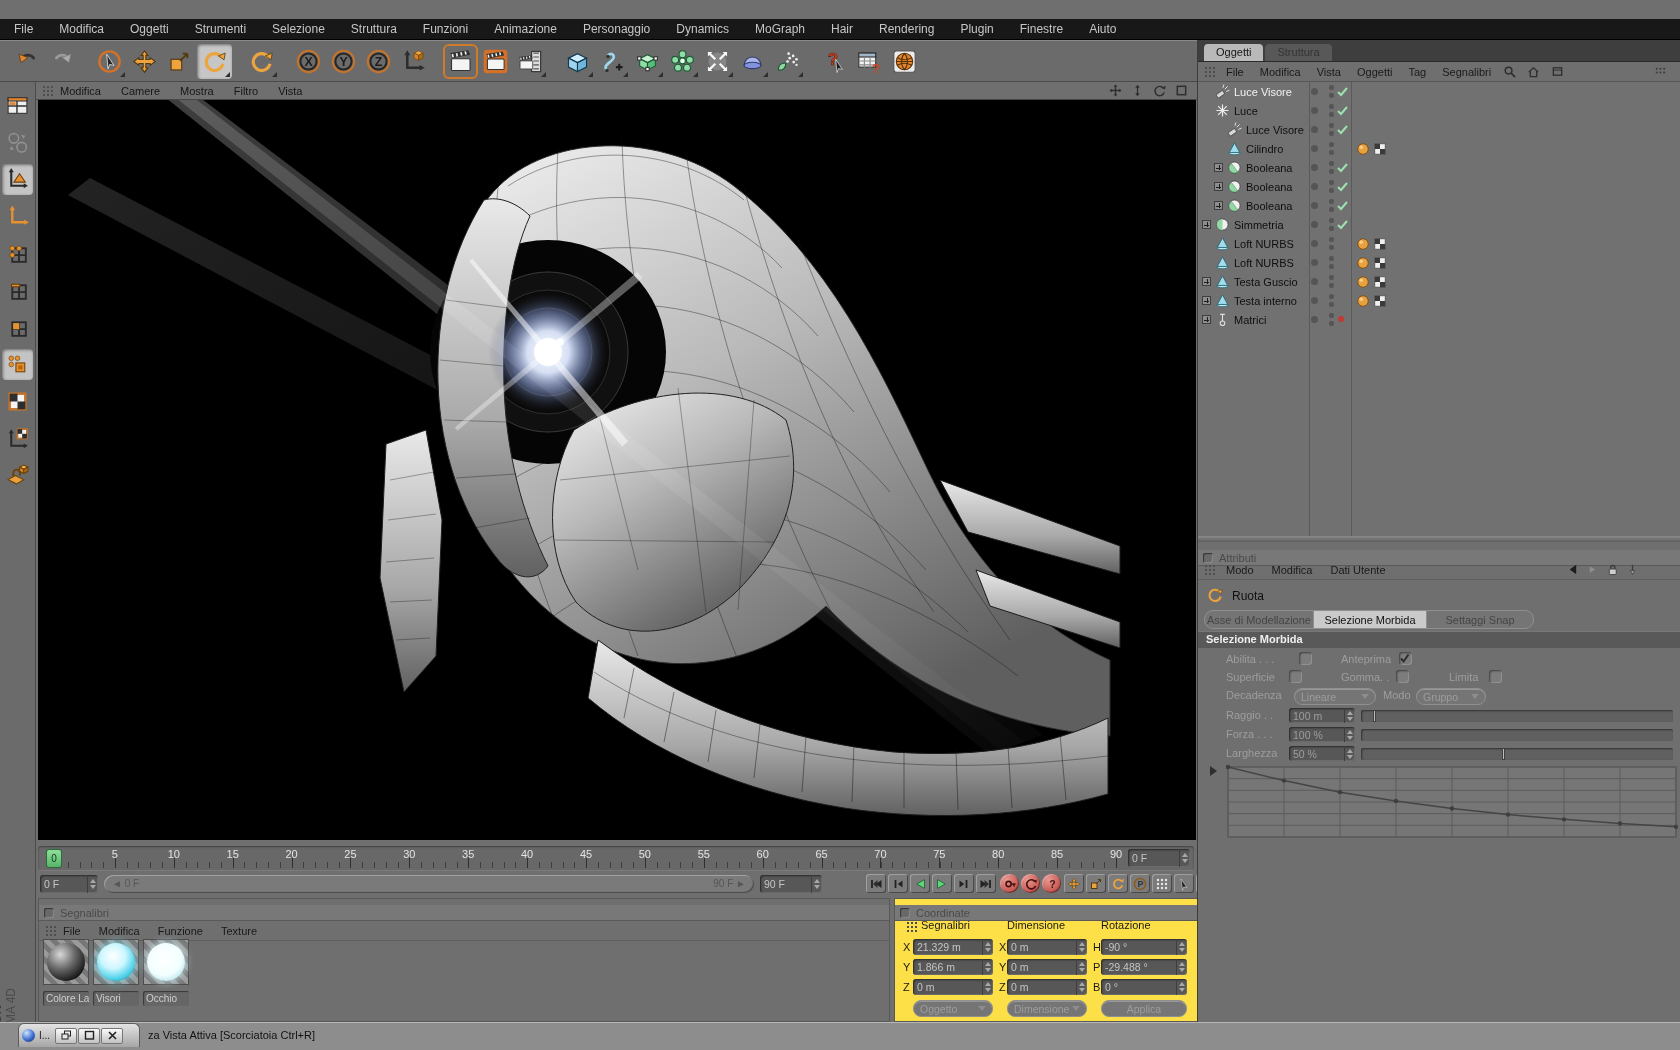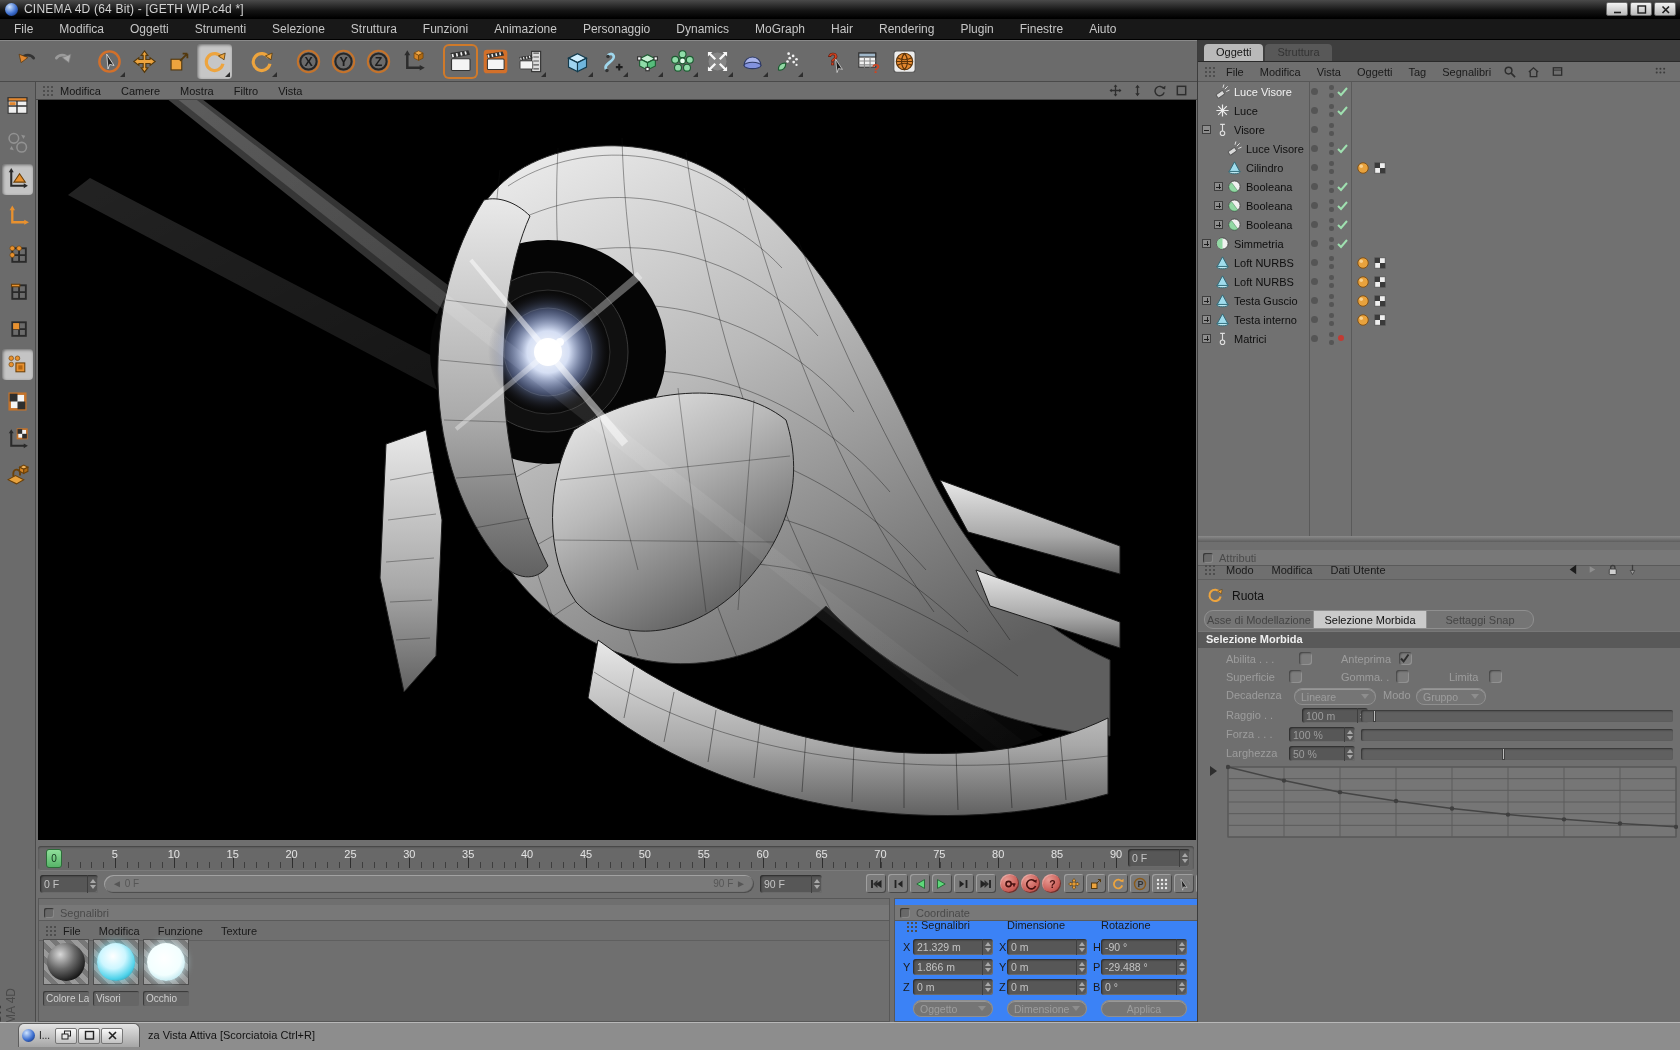--- a/index.html
+++ b/index.html
@@ -94,21 +94,21 @@
   #materials{position:absolute;left:2px;top:816px;width:852px;height:124px;background:#6f6f6f;border:1px solid #585858;}
   .mat-swatch{position:absolute;top:40px;width:46px;height:46px;padding:3px;
     background:repeating-linear-gradient(45deg,#9a9a9a 0 5px,#777 5px 10px);border:1px solid #4c4c4c;}
   .mat-sphere{width:100%;height:100%;border-radius:50%;}
   .mat-sphere.dark{background:radial-gradient(circle at 35% 30%,#d8d8d8,#6a6a6a 40%,#141414 78%);}
   .mat-sphere.cyan{background:radial-gradient(circle at 42% 35%,#ffffff,#ccf6ff 38%,#4fd2ea 68%,#0d6c82);box-shadow:0 0 8px #7fe4f4;}
   .mat-sphere.white{background:radial-gradient(circle at 45% 40%,#ffffff,#f2ffff 55%,#a8dde8 88%);box-shadow:0 0 8px #cdf2f8;}
   .mat-label{position:absolute;top:92px;height:15px;width:46px;background:#666;border-radius:2px;
     box-shadow:inset 1px 1px 1px rgba(0,0,0,.45);color:#cfcfcf;font-size:10px;line-height:15px;
     padding:0 3px;white-space:nowrap;overflow:hidden;}
-  #coordsPanel{position:absolute;left:858px;top:816px;width:327px;height:124px;background:#3b82f6;border:1px solid #585858;}
+  #coordsPanel{position:absolute;left:858px;top:816px;width:327px;height:124px;background:#fde047;border:1px solid #585858;}
   .coord-header{position:absolute;top:20px;color:#1a1a1a;font-size:11px;}
   .coord-axis{position:absolute;color:#1a1a1a;font-size:11px;}
   .coord-field{position:absolute;height:16px;}
   .dd{display:inline-flex;height:17px;background:#757575;border:1px solid #8f8f8f;border-radius:8px;
     align-items:center;color:#9d9d9d;font-size:10.5px;padding:0 6px;box-shadow:inset 0 1px 0 rgba(255,255,255,.25);}
   .dd .caret{margin-left:auto;width:0;height:0;border-left:4px solid transparent;border-right:4px solid transparent;
     border-top:5px solid #8d8d8d;}
   .btn{display:inline-flex;height:17px;background:#767676;border:1px solid #8f8f8f;border-radius:8px;
     align-items:center;justify-content:center;color:#9d9d9d;font-size:10.5px;
     box-shadow:inset 0 1px 0 rgba(255,255,255,.25);}
@@ -175,41 +175,20 @@
   #branding{position:absolute;left:0;top:860px;width:36px;height:160px;pointer-events:none;}
   .vtext{position:absolute;transform:rotate(-90deg);transform-origin:left bottom;white-space:nowrap;}
   .vtext.b1{left:4px;top:158px;font-weight:bold;font-size:13px;color:#3d3d3d;}
   .vtext.b2{left:18px;top:158px;font-size:12px;color:#4a4a4a;}
 </style>
 </head>
 <body>
 
 <div id="app">
 
-  <div id="titlebar">
-    <span id="appIcon"></span>
-    <span class="title-text">CINEMA 4D (64 Bit) - [GETH WIP.c4d *]</span>
-    <span id="winBtns">
-        <span class="winbtn">
-          <svg viewBox="0 0 11 11" width="11" height="11">
-            <path d="M2 8.5h7" stroke="#1d1d1d" stroke-width="1.6"></path>
-          </svg>
-        </span>
-        <span class="winbtn">
-          <svg viewBox="0 0 11 11" width="11" height="11">
-            <rect x="2" y="2" width="7.5" height="7" fill="none" stroke="#1d1d1d" stroke-width="1.4"></rect>
-          </svg>
-        </span>
-        <span class="winbtn">
-          <svg viewBox="0 0 11 11" width="11" height="11">
-            <path d="M2.5 2.5L9 9M9 2.5L2.5 9" stroke="#1d1d1d" stroke-width="1.6"></path>
-          </svg>
-        </span>
-      </span>
-  </div>
 
   <div id="menubar">
       <span class="menu-item">File</span>
       <span class="menu-item">Modifica</span>
       <span class="menu-item">Oggetti</span>
       <span class="menu-item">Strumenti</span>
       <span class="menu-item">Selezione</span>
       <span class="menu-item">Struttura</span>
       <span class="menu-item">Funzioni</span>
       <span class="menu-item">Animazione</span>
@@ -1036,34 +1015,20 @@
           </span>
           <span class="obj-name">Luce</span>
           <span class="row-dot" style="left: 113px; top: 6px; width: 7px; height: 7px;"></span>
           <span class="row-dot" style="left: 131px; top: 3px; width: 4.5px; height: 4.5px;"></span>
           <span class="row-dot" style="left: 131px; top: 11px; width: 4.5px; height: 4.5px;"></span>
           <span class="row-check" style="left: 139px; top: 4px;"><svg viewBox="0 0 11 11" width="11" height="11">
               <path d="M1 6l3 3 6-7" fill="none" stroke="#9fe0b0" stroke-width="2"></path>
             </svg></span>
         </div>
         <div class="obj-row">
-          <span style="width: 4px; flex: 0 0 auto;"></span>
-          <span class="expander"></span>
-          <span style="margin-left: 4px; flex: 0 0 auto; display: flex;">
-            <svg viewBox="0 0 16 16" width="15" height="15">
-              <path d="M8 2.5v7M5.5 2.5h5" stroke="#e0e0e0" stroke-width="1.2"></path>
-              <circle cx="8" cy="12" r="2.4" fill="none" stroke="#e0e0e0" stroke-width="1.2"></circle>
-            </svg>
-          </span>
-          <span class="obj-name">Visore</span>
-          <span class="row-dot" style="left: 113px; top: 6px; width: 7px; height: 7px;"></span>
-          <span class="row-dot" style="left: 131px; top: 3px; width: 4.5px; height: 4.5px;"></span>
-          <span class="row-dot" style="left: 131px; top: 11px; width: 4.5px; height: 4.5px;"></span>
-        </div>
-        <div class="obj-row">
           <span style="width: 16px; flex: 0 0 auto;"></span>
           <span style="width: 9px; flex: 0 0 auto;"></span>
           <span style="margin-left: 4px; flex: 0 0 auto; display: flex;">
             <svg viewBox="0 0 16 16" width="15" height="15">
               <rect x="1.5" y="8.5" width="8.5" height="4.6" rx="1" transform="rotate(-35 6 11)" fill="#d9d9d9" stroke="#555"></rect>
               <g stroke="#e6e6e6">
                 <path d="M10.5 5.5l3-3M12 8l3.5-1.5M8.5 4l1-3.5"></path>
               </g>
             </svg>
           </span>
@@ -1336,21 +1301,21 @@
           <span class="dd" style="position: absolute; left: 96px; top: 152px; width: 82px;">
             <span>Lineare</span>
             <i class="caret"></i>
           </span>
           <span class="attr-label" style="left: 185px; top: 153px;">Modo</span>
           <span class="dd" style="position: absolute; left: 218px; top: 152px; width: 70px;">
             <span>Gruppo</span>
             <i class="caret"></i>
           </span>
           <span class="attr-label" style="left: 28px; top: 173px;">Raggio . .</span>
-          <span class="spin" style="position: absolute; left: 91px; top: 172px; width: 66px; height: 15px; margin-left: 13px;">
+          <span class="spin" style="position: absolute; left: 91px; top: 172px; width: 66px; height: 15px;">
             <span class="spin-val" style="color:#9d9d9d">100 m</span>
             <span class="spin-btns">
               <i class="up"></i>
               <i class="dn"></i>
             </span>
           </span>
           <span class="slider-track" style="left: 163px; top: 174px; width: 312px;">
             <span class="slider-handle" style="left: 12.24px;"></span>
           </span>
           <span class="attr-label" style="left: 28px; top: 192px;">Forza . . .</span>

